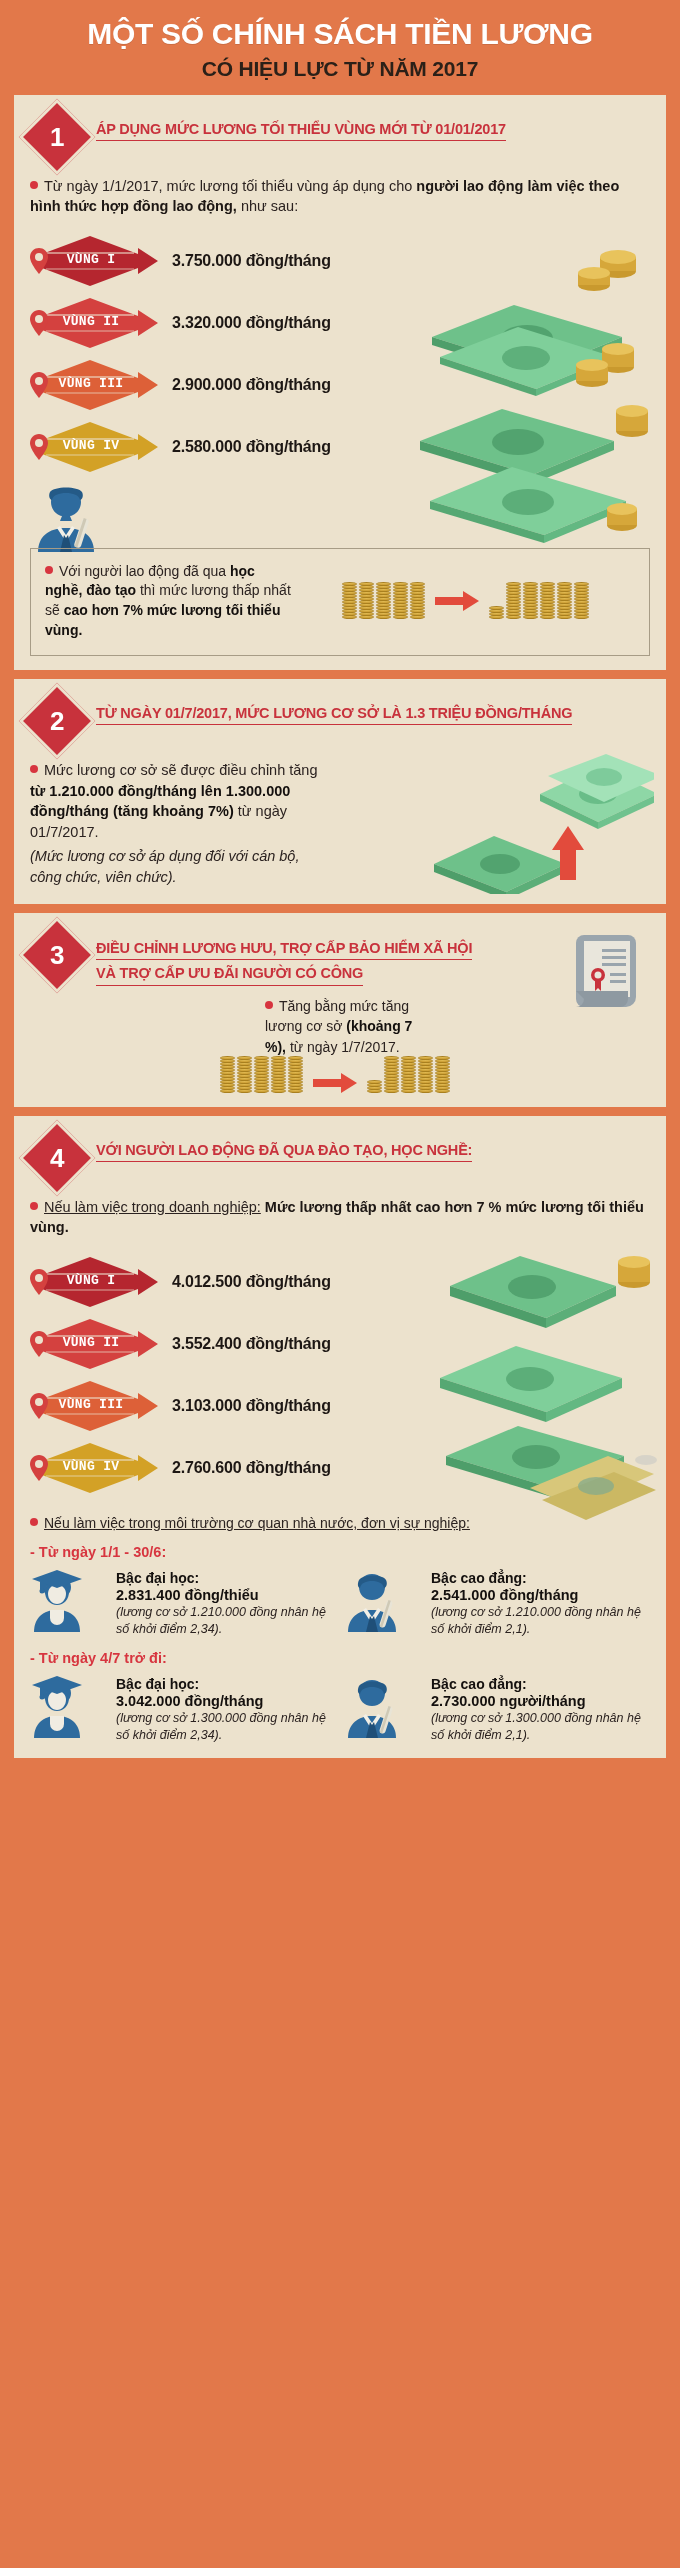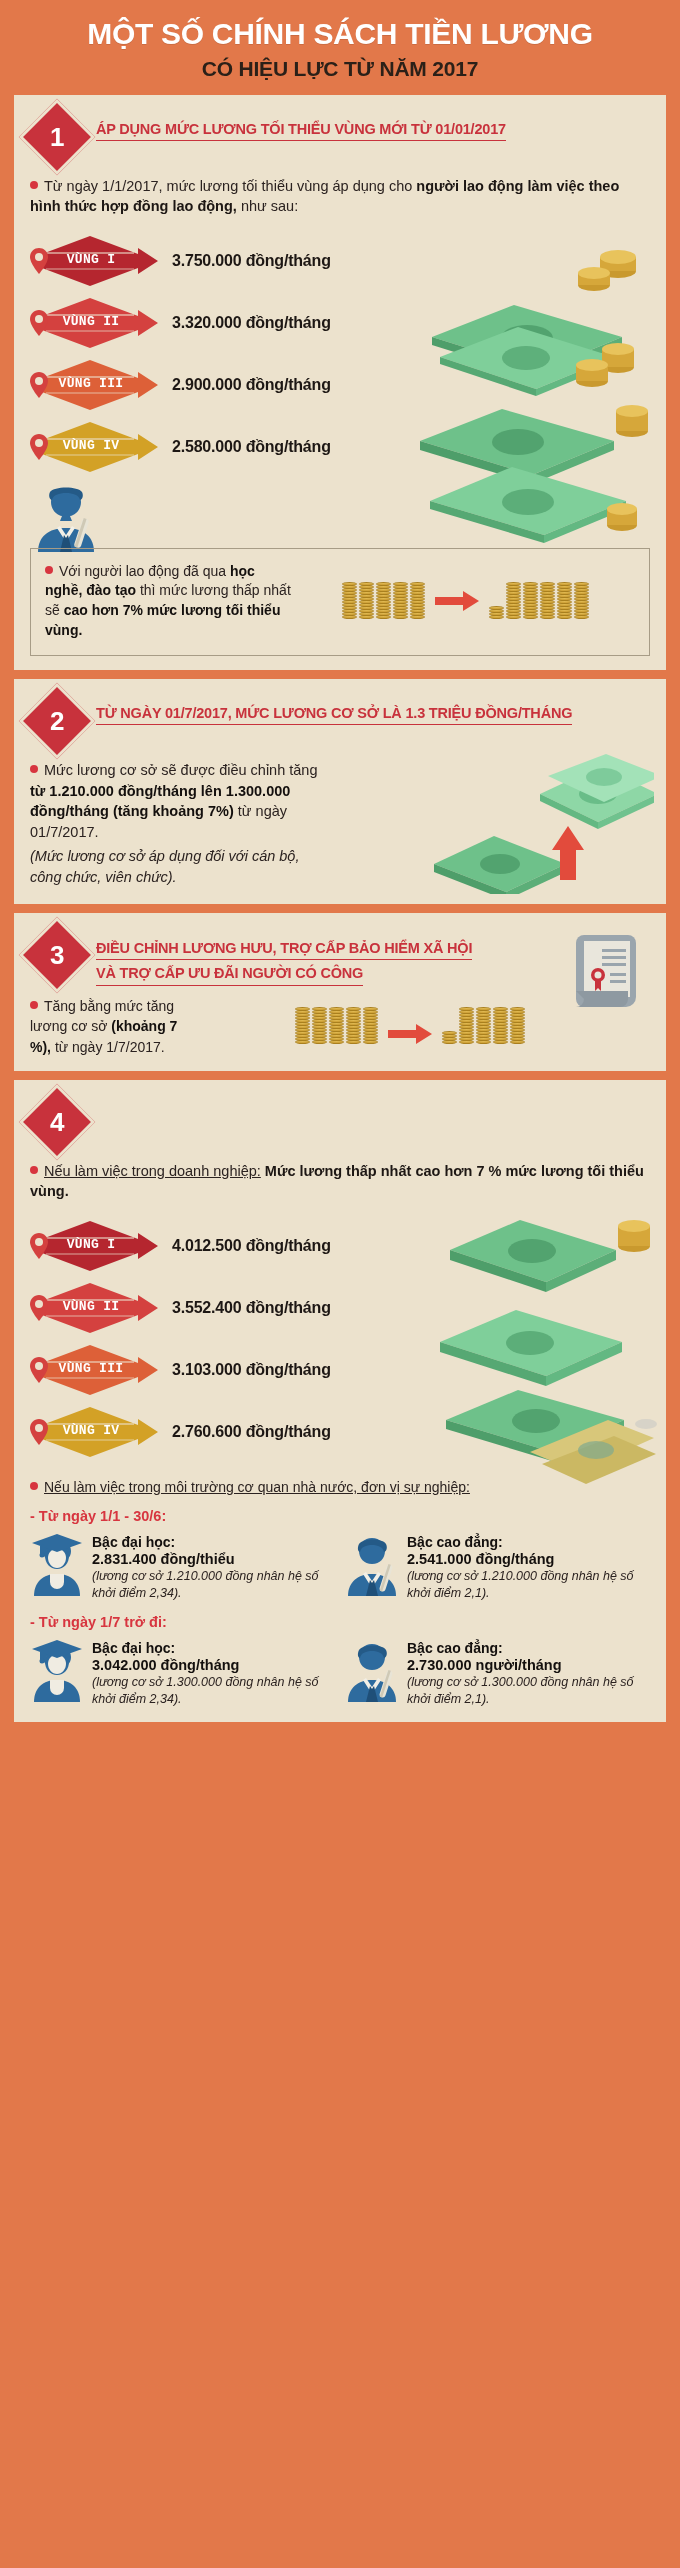--- a/index.html
+++ b/index.html
@@ -109,32 +109,32 @@
   .note-text b { font-weight:bold; color:#14100e; }
 
   
   .row2 { display:flex; align-items:flex-start; margin-top:12px; }
   .row2 .txt { width:290px; font-size:14.5px; line-height:1.42; color:#2b2220; }
   .row2 .txt b { font-weight:bold; color:#14100e; }
   .row2 .txt i { font-style:italic; }
   .row2 .pic { flex:1; position:relative; height:130px; }
 
   
-  .row3 { display:flex; align-items:center; margin-top:10px; }
+  .row3 { display:flex; align-items:center; margin-top:10px;flex-direction:column; }
   .row3 .txt { width:150px; font-size:14px; line-height:1.45; color:#2b2220; }
   .row3 .txt b { font-weight:bold; color:#14100e; }
   .scroll-icon { position:absolute; right:24px; top:16px; width:72px; height:82px; }
 
   
   .sub-lead { font-size:14px; color:#2b2220; margin-top:16px; text-decoration:underline; }
   .date-lead { color:#d7353f; font-weight:bold; font-size:14.5px; margin-top:13px; }
   .deg-grid { display:flex; margin-top:10px; gap:10px; }
   .deg-col { flex:1; display:flex; gap:8px; align-items:flex-start; }
   .deg-icon { flex:0 0 54px; width:54px; height:62px; }
-  .deg-body { flex:1; }
+  .deg-body { flex:1;margin-left:24px; }
   .deg-title { font-size:14px; font-weight:bold; color:#14100e; }
   .deg-amount { font-size:14.5px; font-weight:bold; color:#14100e; margin-top:1px; }
   .deg-note { font-size:12.5px; font-style:italic; color:#2b2220; line-height:1.34; margin-top:1px; }
   .u { text-decoration:underline; }
 </style>
 </head>
 <body>
 
 <div class="page">
 
@@ -693,20 +693,23 @@
         </div>
       </div>
     </div>
   </div>
 
   <div class="card last">
     <div class="sec-head">
       <div class="diamond">
         <span>4</span>
       </div>
+      <div class="sec-title-wrap">
+        <div class="sec-title">VỚI NGƯỜI LAO ĐỘNG ĐÃ QUA ĐÀO TẠO, HỌC NGHỀ:</div>
+      </div>
     </div>
 
     <div class="para">
       <span class="bullet"></span><span class="u">Nếu làm việc trong doanh nghiệp:</span><b> Mức lương thấp nhất cao hơn 7 % mức lương tối thiểu vùng.</b>
     </div>
 
     <div class="money-abs" style="right:6px; top:120px; width:250px; height:300px; z-index:1;">
       <svg width="250" height="300" viewBox="0 0 250 300">
         <g>
           <polygon points="40,50 110,20 206,50 136,82" fill="#6ec18a"></polygon>
@@ -861,21 +864,21 @@
           </svg>
         </div>
         <div class="deg-body">
           <div class="deg-title">Bậc cao đẳng:</div>
           <div class="deg-amount">2.541.000 đồng/tháng</div>
           <div class="deg-note">(lương cơ sở 1.210.000 đồng nhân hệ số khởi điểm 2,1).</div>
         </div>
       </div>
     </div>
 
-    <div class="date-lead">- Từ ngày 1/7 trở đi:</div>
+    <div class="date-lead">- Từ ngày 4/7 trở đi:</div>
     <div class="deg-grid">
       <div class="deg-col">
         <div class="deg-icon">
           <svg width="54" height="62" viewBox="0 0 54 62">
             <path d="M27 10c-7 0-12 5-12 12 0 7 5 13 12 13s12-6 12-13c0-7-5-12-12-12z" fill="#2e6b9e"></path>
             <path d="M27 15c-6 0-9 4-9 9 0 5 4 10 9 10s9-5 9-10c0-5-3-9-9-9z" fill="#f0ece2"></path>
             <path d="M16 24c-1-9 4-13 11-13s12 4 11 13c2-1 3-4 3-7 0-7-6-12-14-12s-14 5-14 12c0 3 1 6 3 7z" fill="#2e6b9e"></path>
             <path d="M27 0 L52 9 L27 18 L2 9 Z" fill="#2e6b9e"></path>
             <path d="M10 12 v7 a2 2 0 0 0 4 0 v-9z" fill="#2e6b9e"></path>
             <circle cx="12" cy="21" r="2.5" fill="#2e6b9e"></circle>

